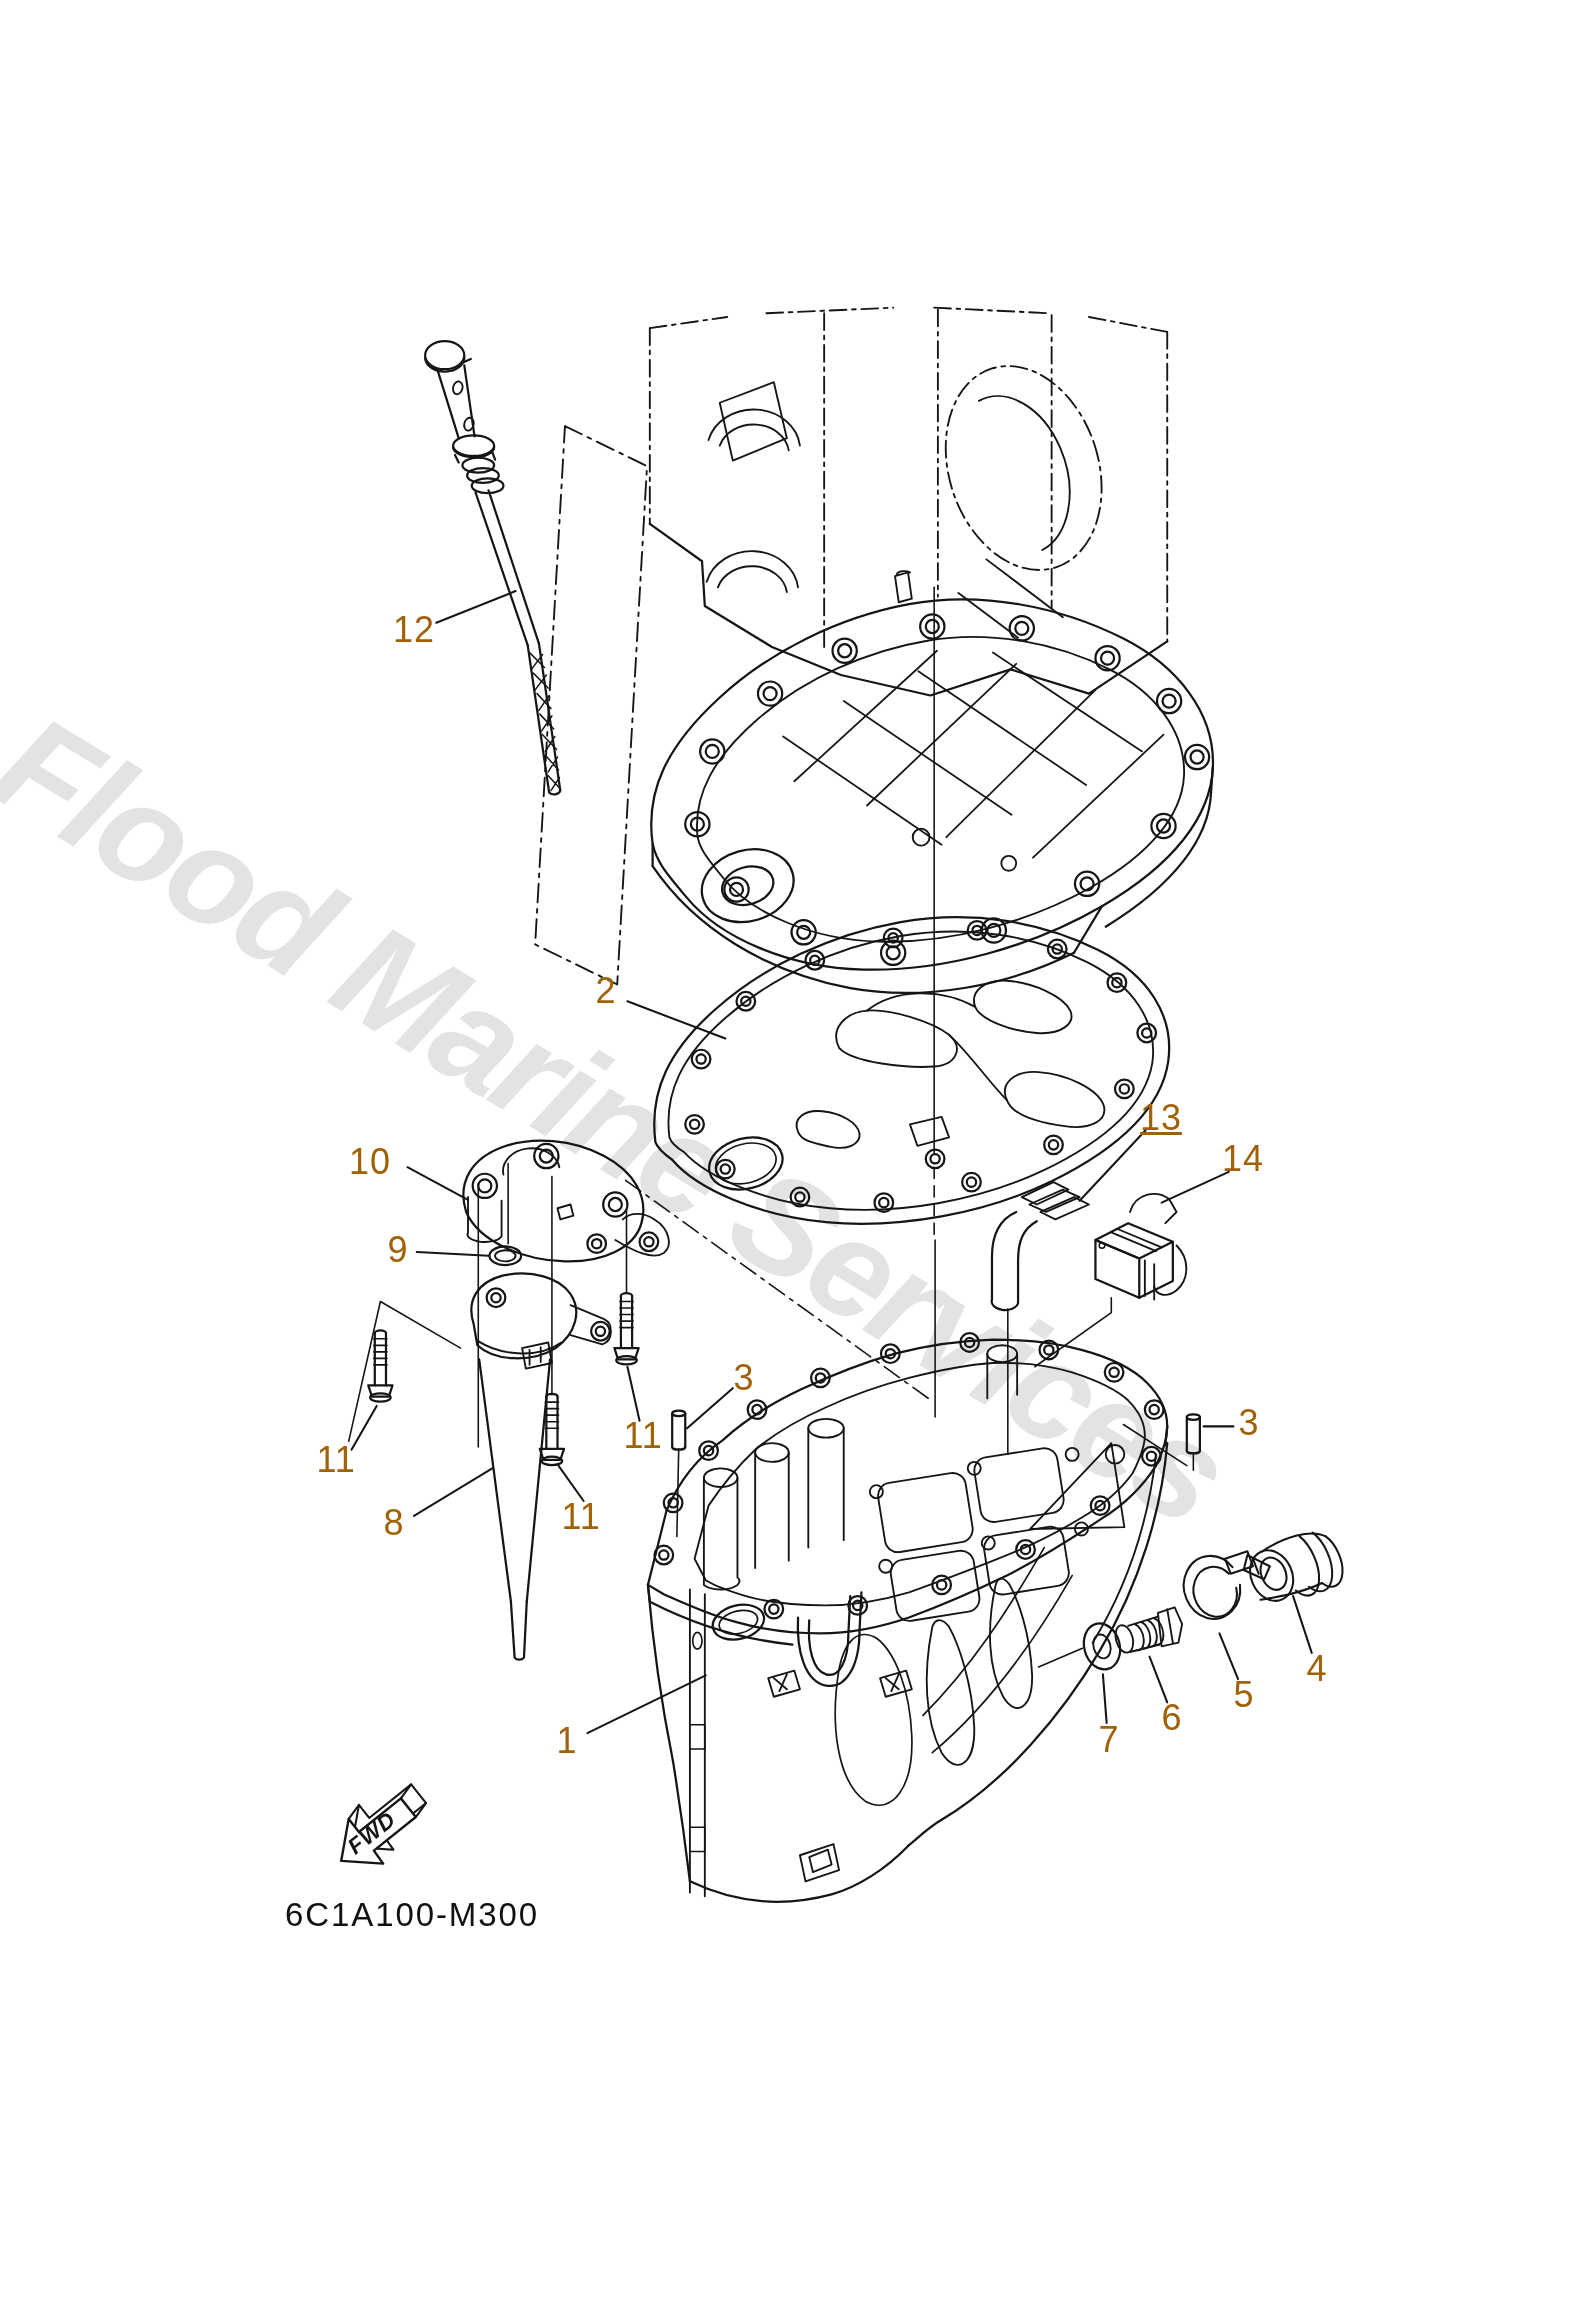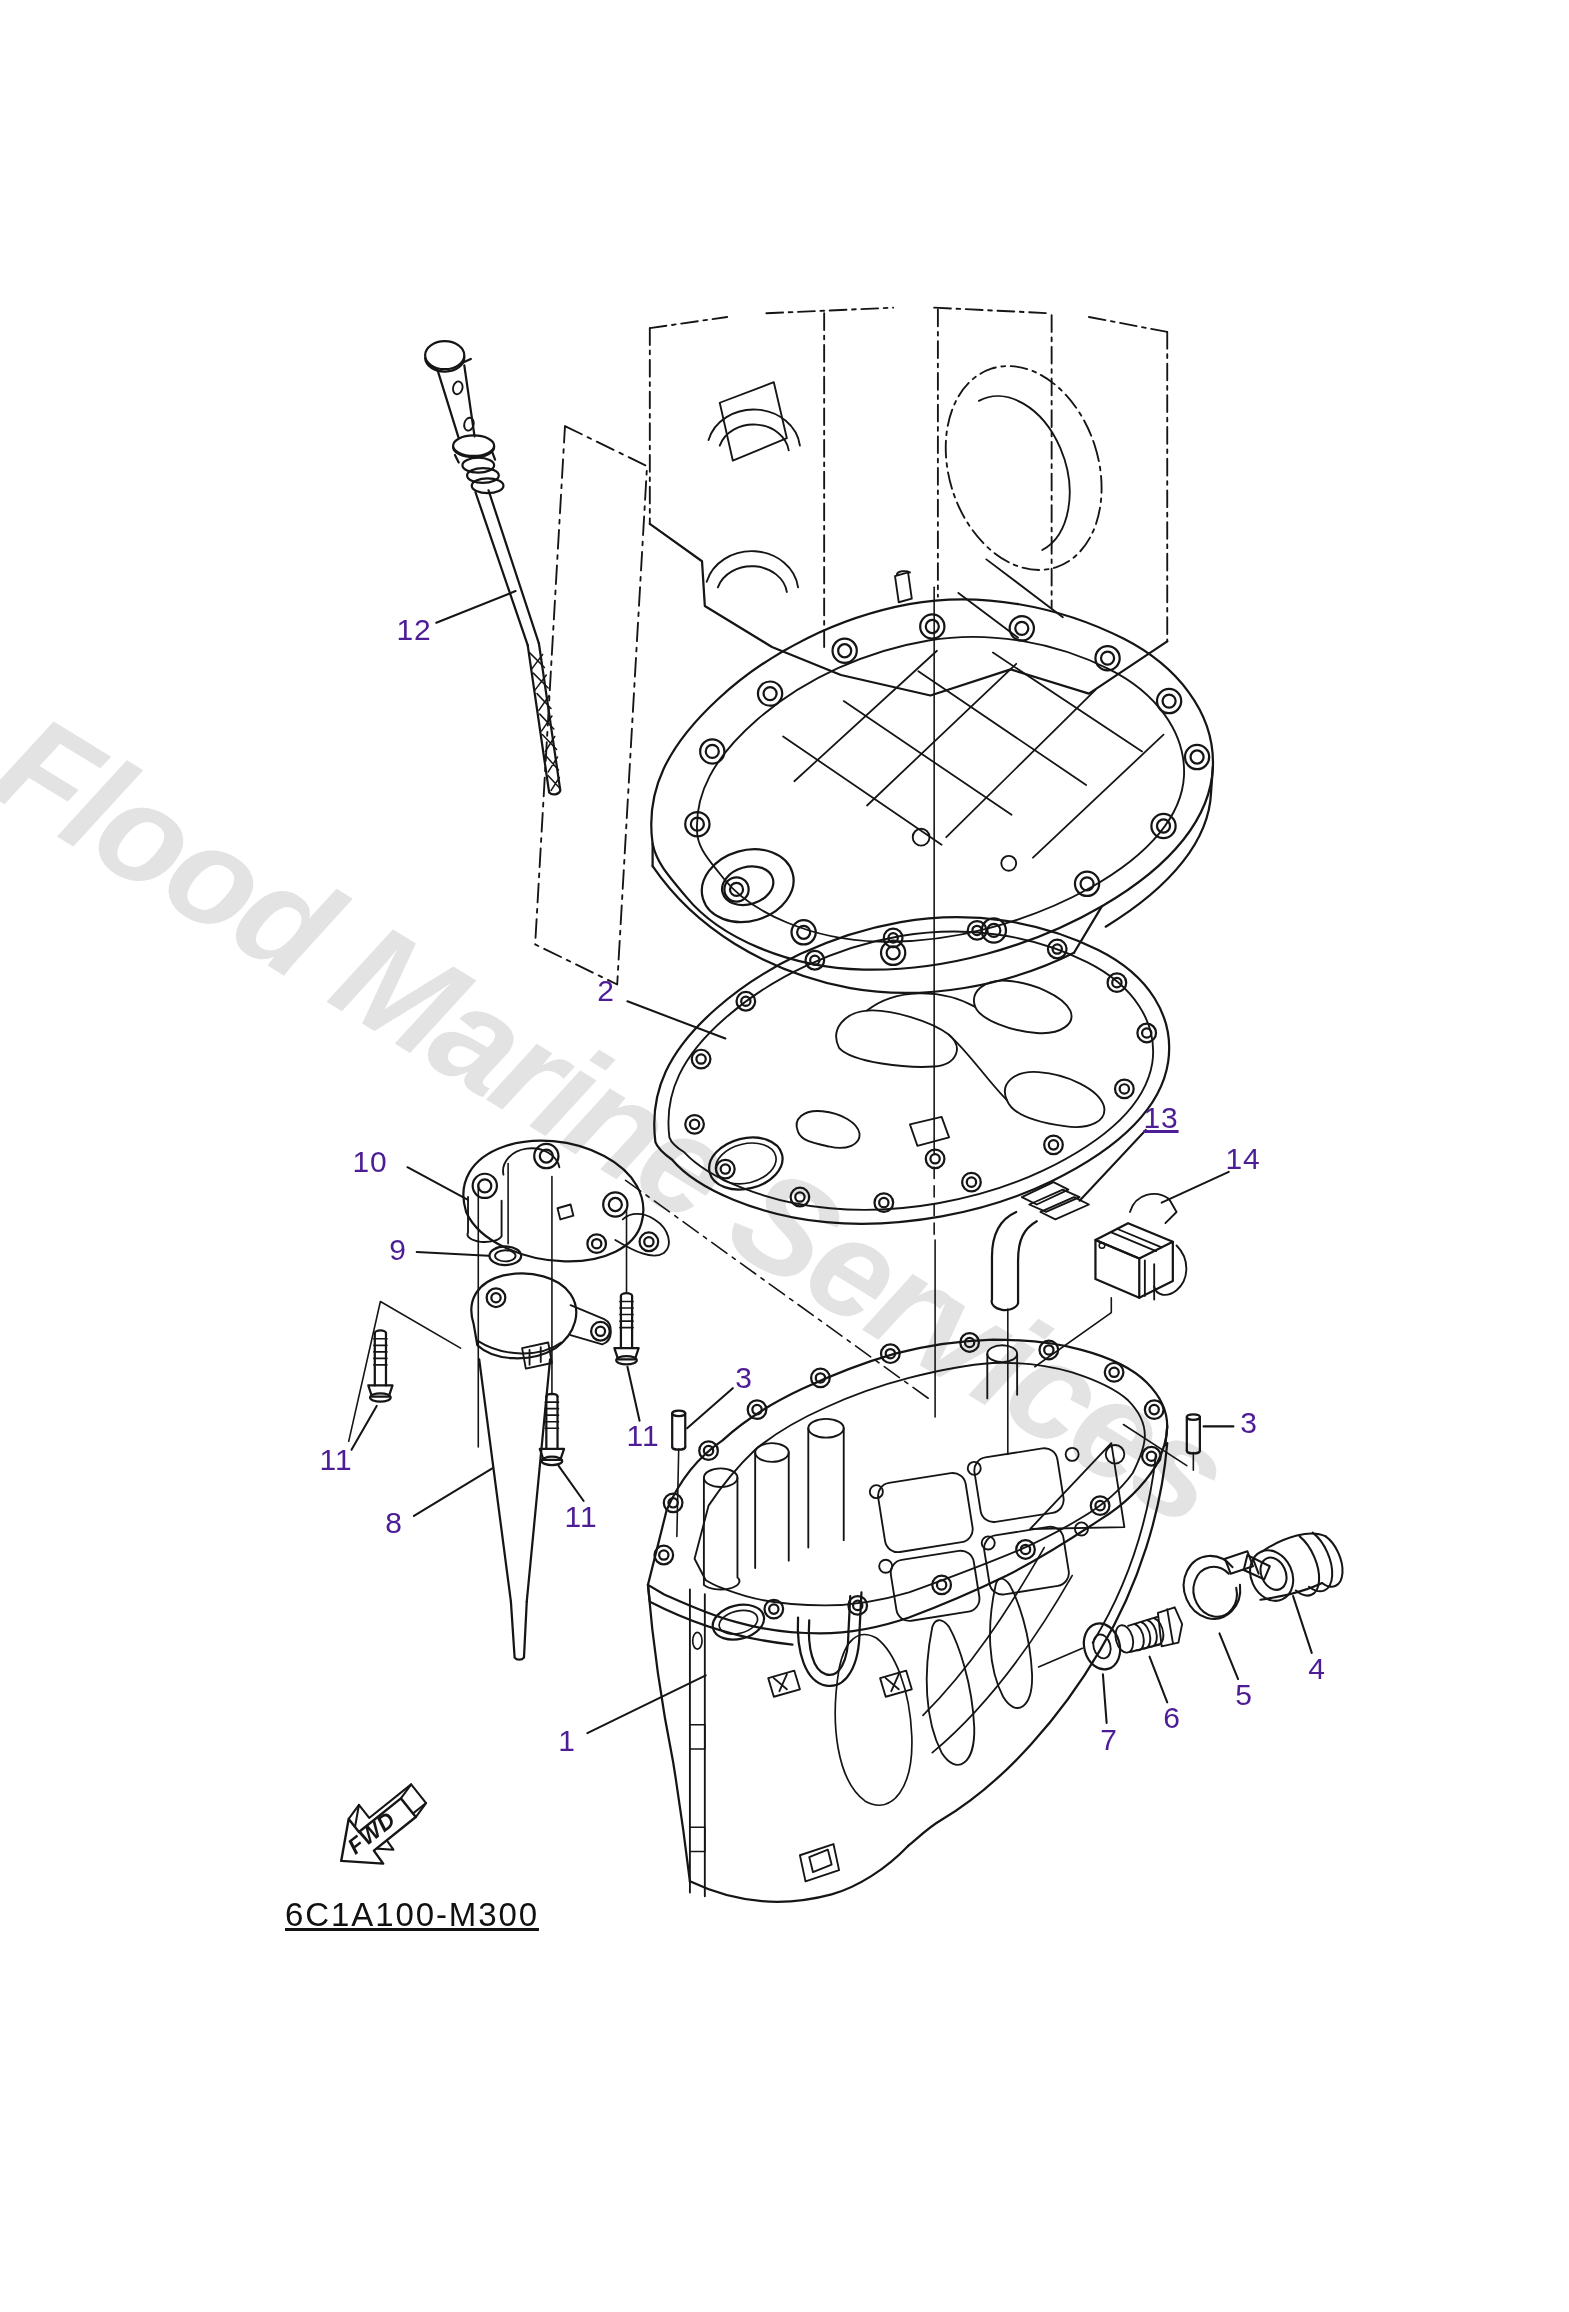--- a/index.html
+++ b/index.html
@@ -2,23 +2,23 @@
 <html style="font-size:15px"><head>
 <meta charset="utf-8">
 <style>
   html,body{margin:0;padding:0;background:#fff;}
   .sheet{position:relative;width:1570px;height:2313px;background:#fff;overflow:hidden;
          font-family:"Liberation Sans",sans-serif;}
   .watermark{position:absolute;left:47px;top:692px;font-size:140px;font-weight:bold;
              font-style:italic;letter-spacing:-3.7px;line-height:1;white-space:nowrap;
              color:#e3e3e3;transform:rotate(31.5deg);transform-origin:0 0;user-select:none;}
   svg.art{position:absolute;left:0;top:0;width:1570px;height:2313px;}
-  .callout{position:absolute;transform:translate(-50%,-50%);font-size:30px;color:#4c1d95;
+  .callout{position:absolute;transform:translate(-50%,-50%);font-size:36px;color:#a16207;
            letter-spacing:0.9px;}
-  .code{position:absolute;left:285px;top:1896px;font-size:33px;color:#111;letter-spacing:1.9px;text-decoration:underline;}
+  .code{position:absolute;left:285px;top:1896px;font-size:33px;color:#111;letter-spacing:1.9px;}
   .art path,.art line,.art polyline,.art polygon,.art circle,.art ellipse,.art rect
       {vector-effect:none;}
 </style>
 </head>
 <body>
 
 <div class="sheet">
 
   <div class="watermark">Flood Marine Services</div>
 

